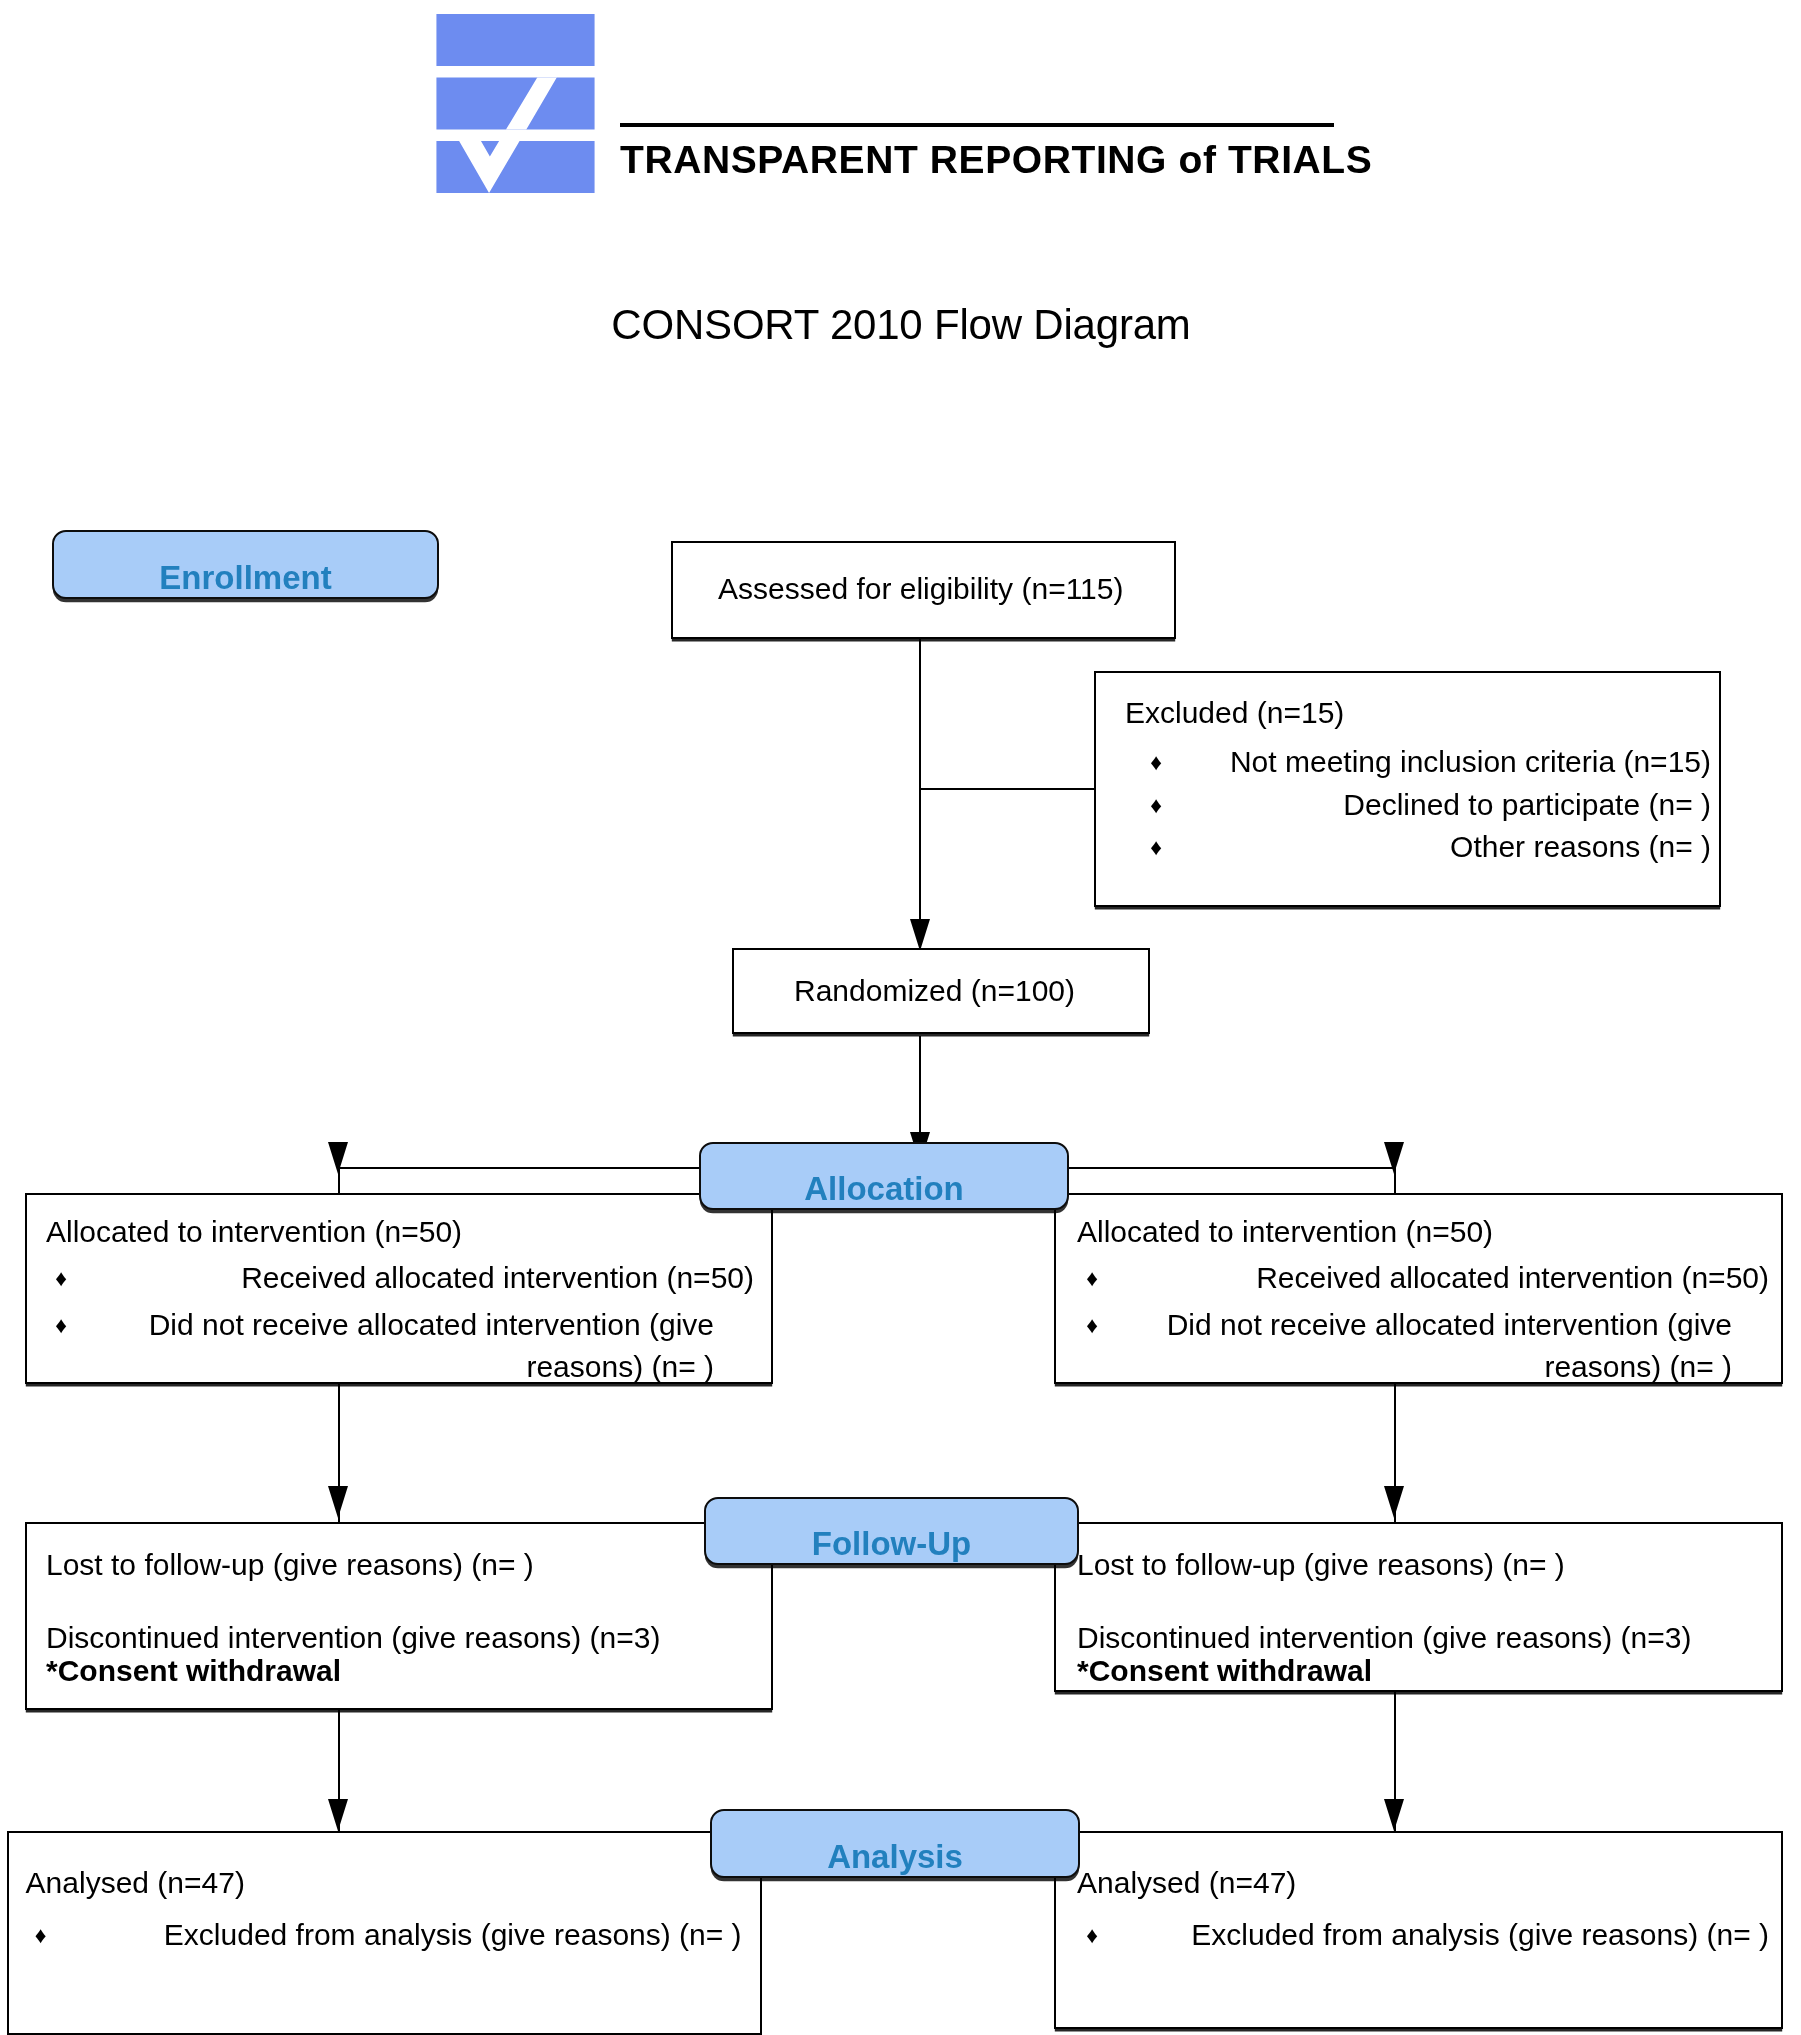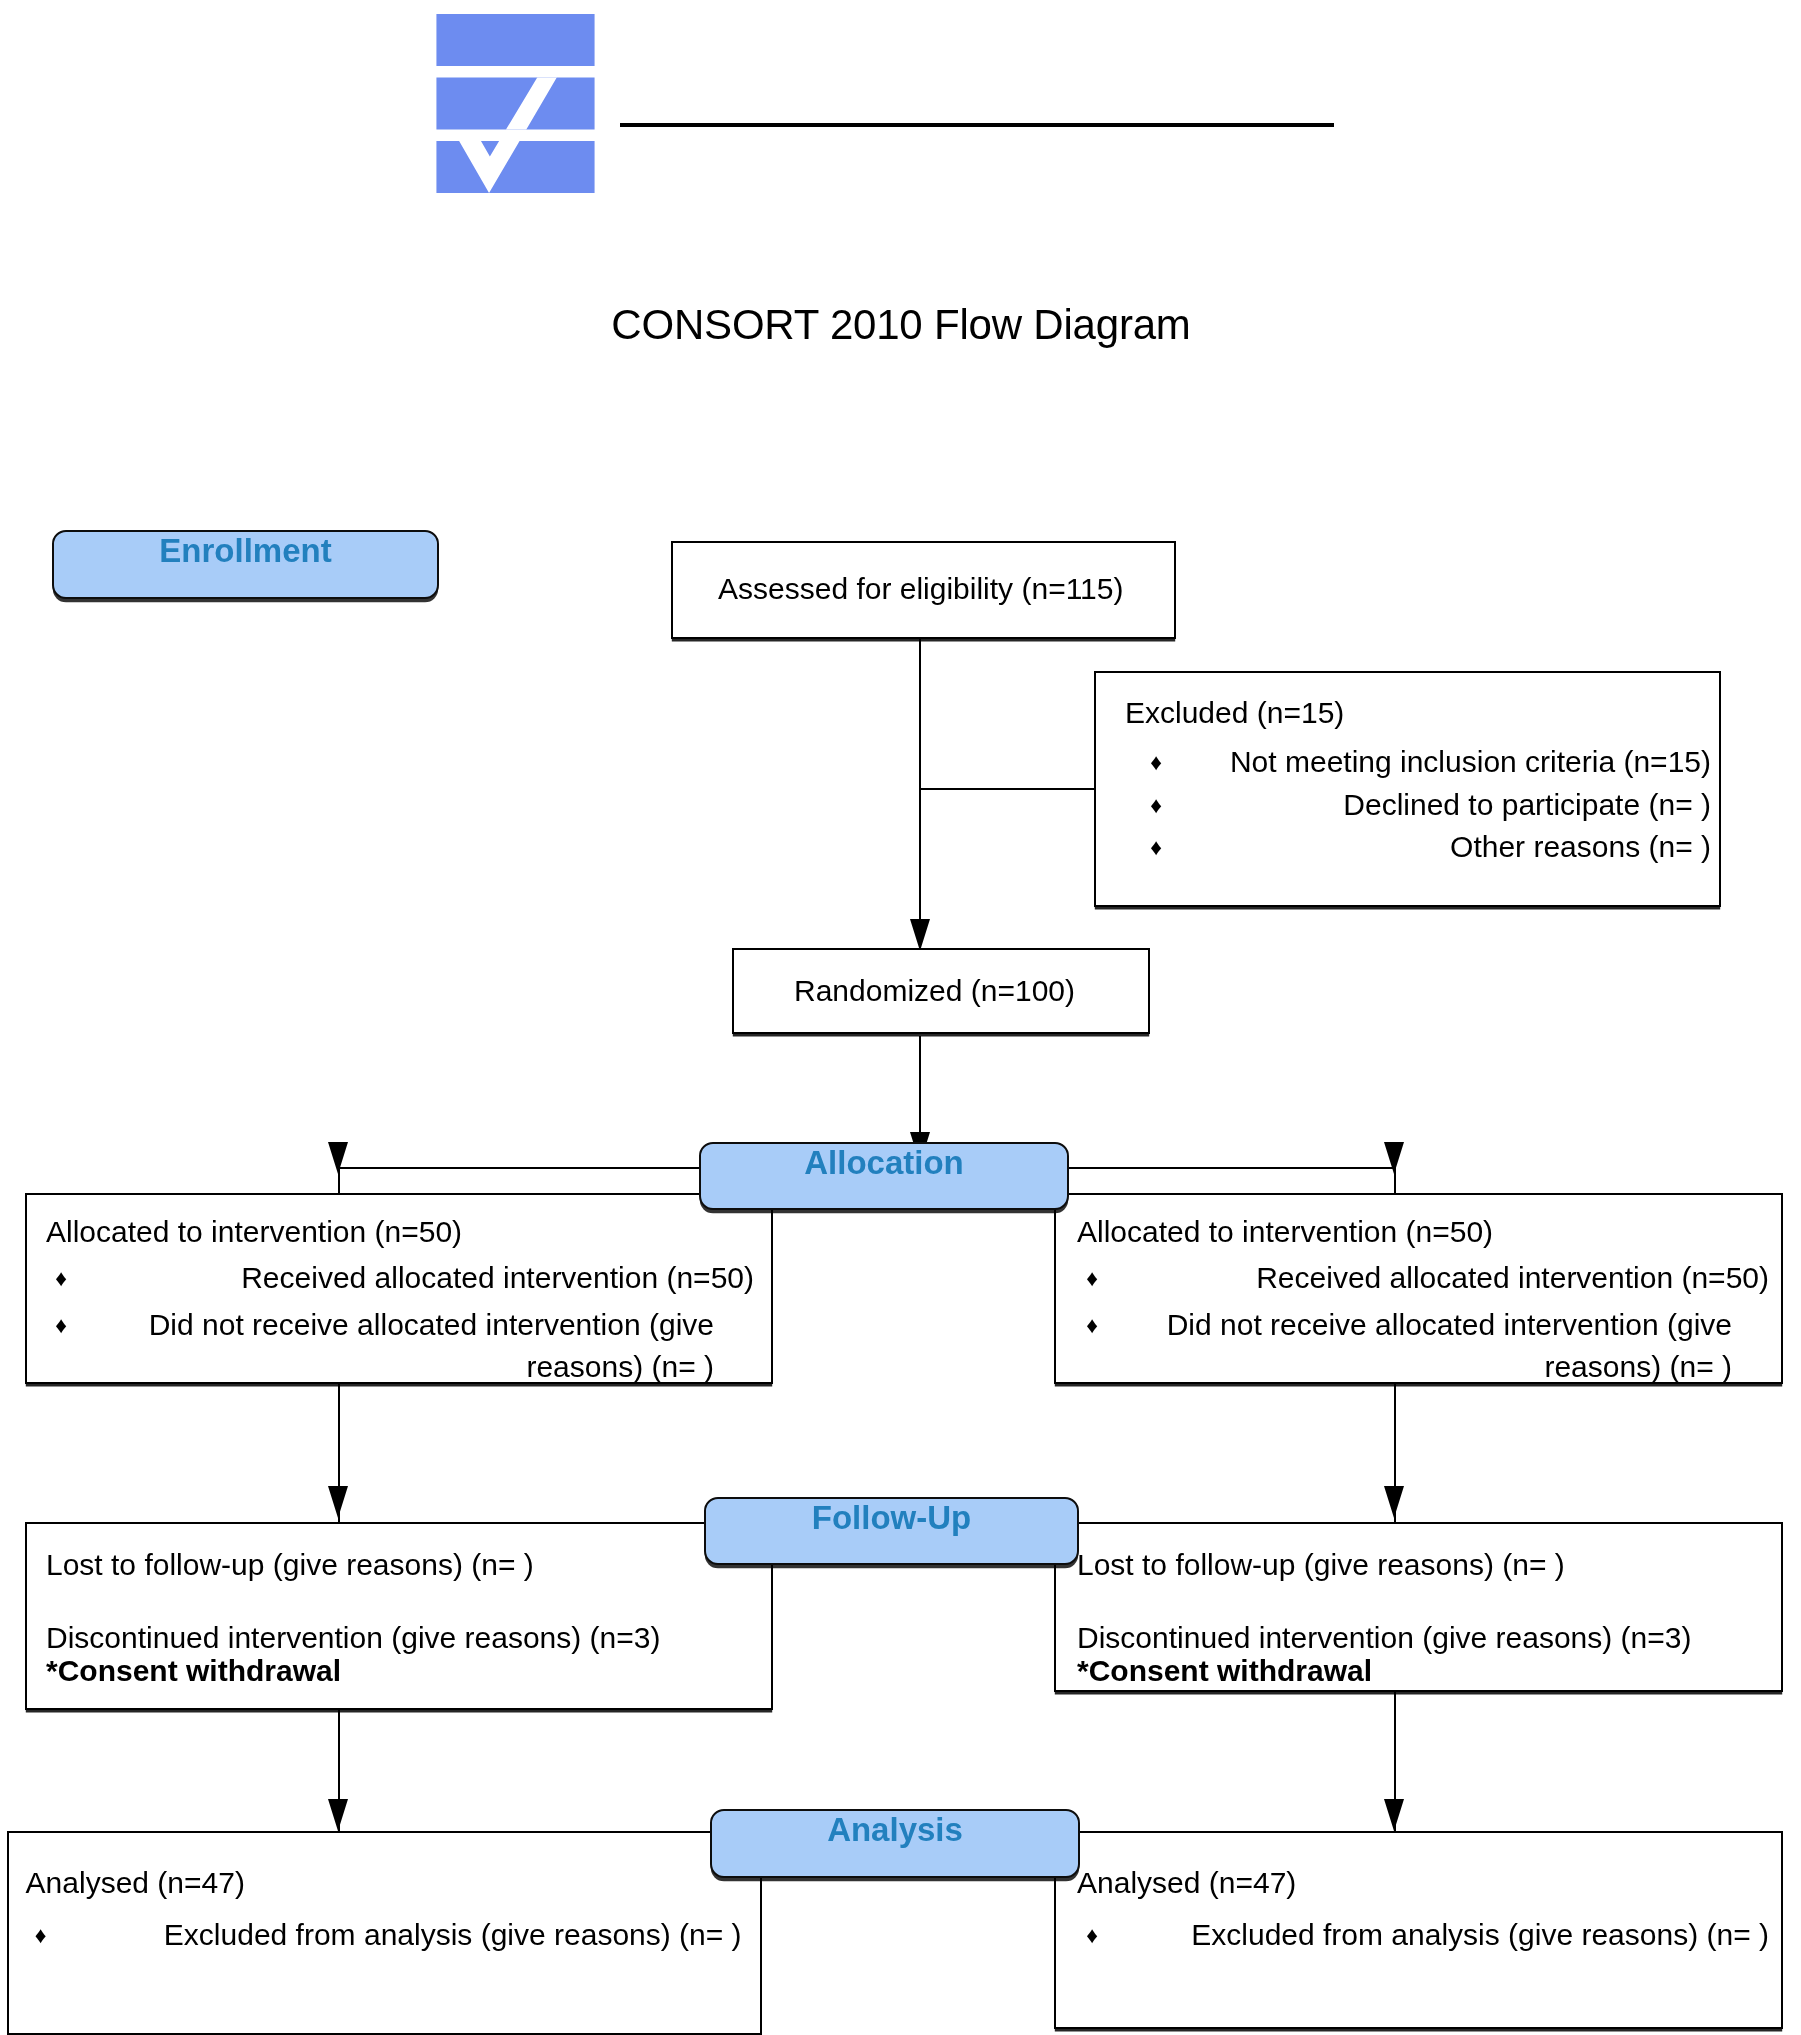--- a/index.html
+++ b/index.html
@@ -123,21 +123,21 @@
   .stage {
     position: absolute;
     box-sizing: border-box;
     background: #A8CCF8;
     border: 2.8px solid #0d0d0d;
     border-radius: 14px;
     color: #2280BE;
     font-size: 33px;
     font-weight: 700;
     display: flex;
-    align-items: flex-start;
+    align-items: flex-end;
     justify-content: center;
     box-shadow: 0 4.1px 0 -0.8px rgba(0,0,0,0.8);
     z-index: 5;
   }
 
   
   .vline {
     position: absolute;
     width: 2.4px;
     background: #000;
@@ -177,20 +177,21 @@
           <rect x="0" y="156" width="390" height="128"></rect>
           <rect x="0" y="312" width="390" height="128"></rect>
         </clipPath>
       </defs>
       <g clip-path="url(#clipBands)">
         <rect x="0" y="0" width="390" height="440" fill="#6D8CF0"></rect>
         <path d="M 300 150 L 130 440 L 55 310 L 95 286 L 132 350 L 258 140 Z" fill="#ffffff"></path>
       </g>
     </svg>
     <div class="logo-rule"></div>
+    <div class="logo-tag">TRANSPARENT REPORTING of TRIALS</div>
   </div>
 
   <div id="diagram-title">CONSORT 2010 Flow Diagram</div>
 
   <div class="vline" style="left:919px; top:639px; height:309px;"></div>
 
   <div class="hline" style="left:921px; top:788px; width:244px;"></div>
   <div class="arrow-right" style="left:1163px; top:779px;"></div>
 
   <div class="arrow-down" style="left:910px; top:919px;"></div>

